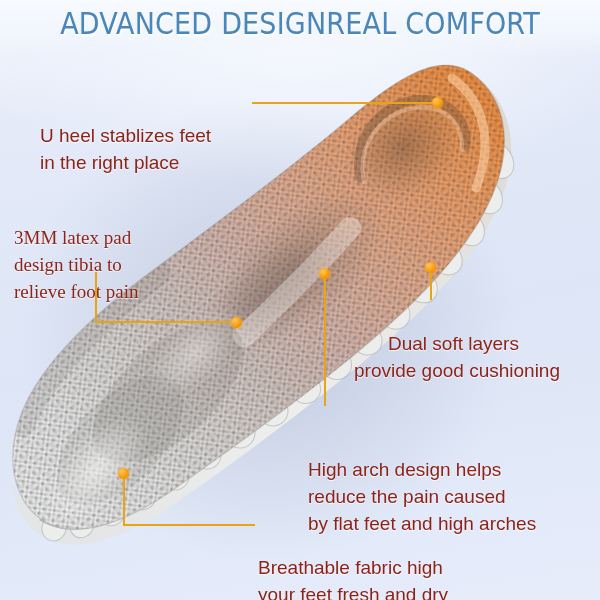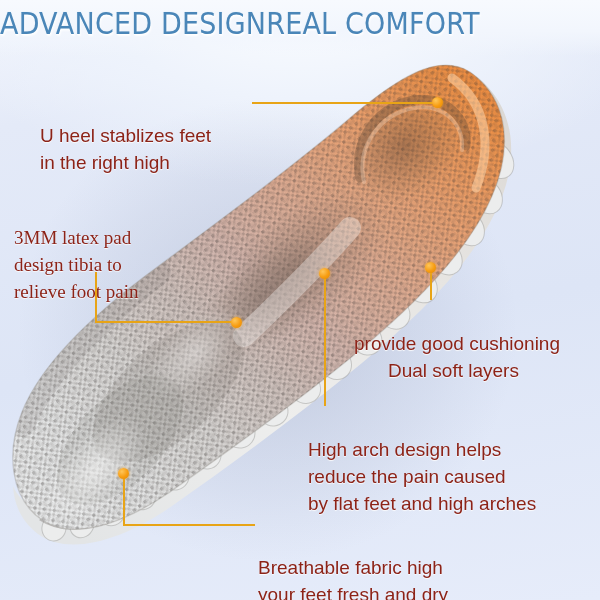--- a/index.html
+++ b/index.html
@@ -15,20 +15,21 @@
       linear-gradient(170deg,#f3f6fd 0%, #e4eaf8 18%, #dde5f6 55%, #e6ecfa 100%);
   }
 
   
   #headerband{
     position:absolute;left:0;top:0;width:600px;height:56px;
     background:linear-gradient(180deg,#f7fafe 0%, #f2f6fd 55%, rgba(235,240,251,0) 100%);
   }
   #title{
     position:absolute;left:0;top:6px;width:600px;
+    text-align:center;
     font-family:"DejaVu Sans Condensed","Liberation Sans",sans-serif;
     font-size:30px;letter-spacing:.2px;font-weight:400;
     color:#4a86b8;
     text-shadow:0 1px 0 #ffffff, 1px 2px 2px rgba(255,255,255,.95), 0 0 1px rgba(110,160,200,.35);
     white-space:nowrap;
   }
 
   
   #insole-wrap{position:absolute;left:0;top:0;width:600px;height:600px;}
   .insole-svg{position:absolute;left:0;top:0;}
@@ -206,42 +207,42 @@
                C 120,526 72,540 42,520
                C 10,498 6,452 22,412
                C 42,362 96,312 156,268
                C 226,216 296,164 350,118
                C 398,78 438,52 470,72 Z" fill="none" stroke="rgba(150,145,140,.35)" stroke-width="1.4"></path>
     </svg>
   </div>
 
   <div class="callout" style="left:40px;top:90px;">
     <div>U heel stablizes feet</div>
-    <div>in the right high</div>
+    <div>in the right place</div>
   </div>
   <div class="leader h" style="left:252px;top:102px;width:185px;"></div>
   <div class="dot" style="left:432px;top:97px;"></div>
 
   <div class="callout" style="left:14px;top:192px;font-family:Liberation Serif, serif;">
     <div>3MM latex pad</div>
     <div>design tibia to</div>
     <div>relieve foot pain</div>
   </div>
   <div class="leader v" style="left:95px;top:272px;height:50px;"></div>
   <div class="leader h" style="left:95px;top:321px;width:146px;"></div>
   <div class="dot" style="left:231px;top:317px;"></div>
 
   <div class="callout" style="left:388px;top:298px;">
+    <div>Dual soft layers</div>
     <div style="margin-left:-34px">provide good cushioning</div>
-    <div>Dual soft layers</div>
   </div>
   <div class="leader v" style="left:430px;top:272px;height:28px;"></div>
   <div class="dot" style="left:425px;top:262px;"></div>
 
-  <div class="callout" style="left:308px;top:404px;">
+  <div class="callout" style="left:308px;top:424px;">
     <div>High arch design helps</div>
     <div>reduce the pain caused</div>
     <div>by flat feet and high arches</div>
   </div>
   <div class="leader v" style="left:324px;top:276px;height:130px;"></div>
   <div class="dot" style="left:319px;top:268px;"></div>
 
   <div class="callout" style="left:258px;top:522px;">
     <div>Breathable fabric high</div>
     <div>your feet fresh and dry</div>

